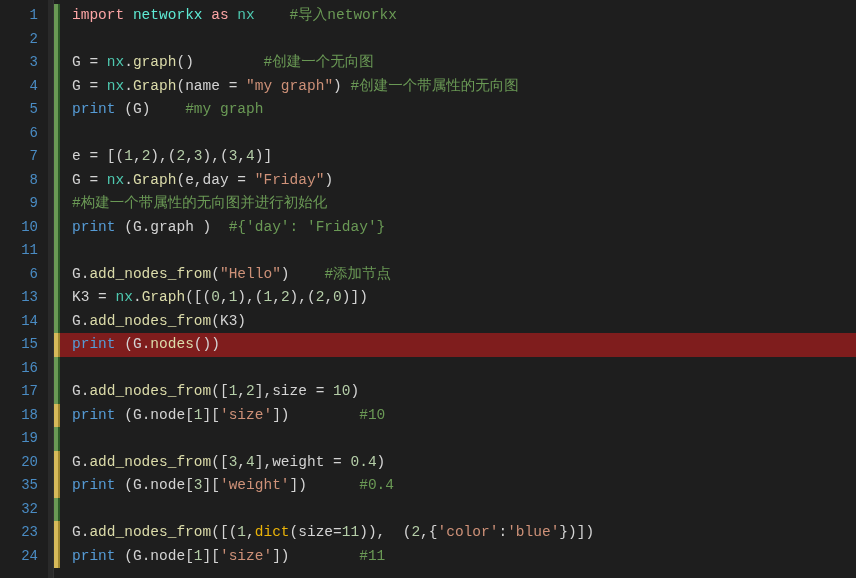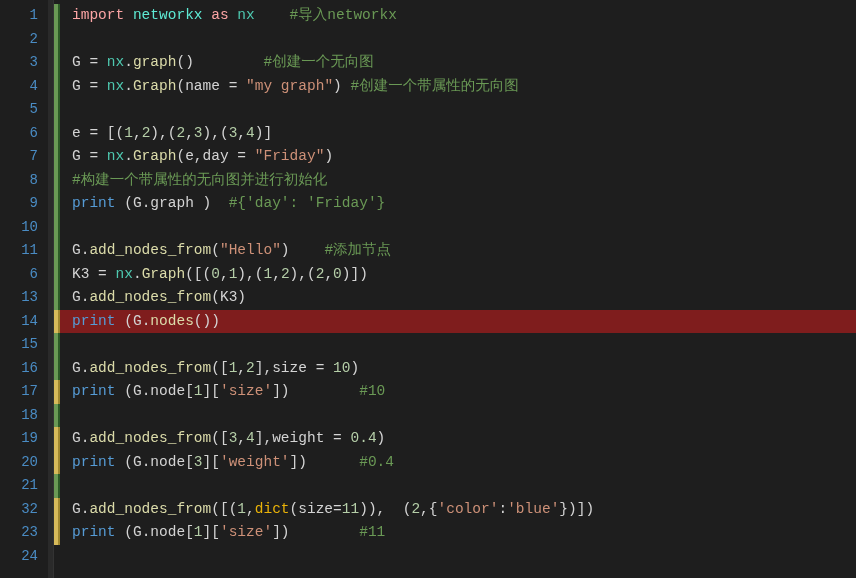--- a/index.html
+++ b/index.html
@@ -102,31 +102,32 @@
       <div class="ln">11</div>
       <div class="ln">6</div>
       <div class="ln">13</div>
       <div class="ln">14</div>
       <div class="ln">15</div>
       <div class="ln">16</div>
       <div class="ln">17</div>
       <div class="ln">18</div>
       <div class="ln">19</div>
       <div class="ln">20</div>
-      <div class="ln">21</div>
+      <div class="ln">35</div>
       <div class="ln">32</div>
       <div class="ln">23</div>
       <div class="ln">24</div>
     </div>
   <div class="divider"></div>
   <div class="code">
       <div class="line"><div class="marker green"></div><div class="line-content"><span class="t-kw">import</span><span class="t-id"> </span><span class="t-mod">networkx</span><span class="t-id"> </span><span class="t-kw">as</span><span class="t-id"> </span><span class="t-fn">nx</span><span class="t-id">    </span><span class="t-cmt">#导入networkx</span></div></div>
       <div class="line"><div class="marker green"></div><div class="line-content"></div></div>
       <div class="line"><div class="marker green"></div><div class="line-content"><span class="t-id">G </span><span class="t-op">=</span><span class="t-id"> </span><span class="t-fn">nx</span><span class="t-punc">.</span><span class="t-call">graph</span><span class="t-punc">()</span><span class="t-id">        </span><span class="t-cmt">#创建一个无向图</span></div></div>
       <div class="line"><div class="marker green"></div><div class="line-content"><span class="t-id">G </span><span class="t-op">=</span><span class="t-id"> </span><span class="t-fn">nx</span><span class="t-punc">.</span><span class="t-call">Graph</span><span class="t-punc">(</span><span class="t-id">name </span><span class="t-op">=</span><span class="t-id"> </span><span class="t-str">"my graph"</span><span class="t-punc">)</span><span class="t-id"> </span><span class="t-cmt">#创建一个带属性的无向图</span></div></div>
+      <div class="line"><div class="marker green"></div><div class="line-content"><span class="t-pr">print</span><span class="t-id"> </span><span class="t-punc">(</span><span class="t-id">G</span><span class="t-punc">)</span><span class="t-id">    </span><span class="t-cmt">#my graph</span></div></div>
       <div class="line"><div class="marker green"></div><div class="line-content"></div></div>
       <div class="line"><div class="marker green"></div><div class="line-content"><span class="t-id">e </span><span class="t-op">=</span><span class="t-id"> </span><span class="t-punc">[(</span><span class="t-num">1</span><span class="t-punc">,</span><span class="t-num">2</span><span class="t-punc">),(</span><span class="t-num">2</span><span class="t-punc">,</span><span class="t-num">3</span><span class="t-punc">),(</span><span class="t-num">3</span><span class="t-punc">,</span><span class="t-num">4</span><span class="t-punc">)]</span></div></div>
       <div class="line"><div class="marker green"></div><div class="line-content"><span class="t-id">G </span><span class="t-op">=</span><span class="t-id"> </span><span class="t-fn">nx</span><span class="t-punc">.</span><span class="t-call">Graph</span><span class="t-punc">(</span><span class="t-id">e</span><span class="t-punc">,</span><span class="t-id">day </span><span class="t-op">=</span><span class="t-id"> </span><span class="t-str">"Friday"</span><span class="t-punc">)</span></div></div>
       <div class="line"><div class="marker green"></div><div class="line-content"><span class="t-cmt">#构建一个带属性的无向图并进行初始化</span></div></div>
       <div class="line"><div class="marker green"></div><div class="line-content"><span class="t-pr">print</span><span class="t-id"> </span><span class="t-punc">(</span><span class="t-id">G</span><span class="t-punc">.</span><span class="t-id">graph </span><span class="t-punc">)</span><span class="t-id">  </span><span class="t-cmt">#{'day': 'Friday'}</span></div></div>
       <div class="line"><div class="marker green"></div><div class="line-content"></div></div>
       <div class="line"><div class="marker green"></div><div class="line-content"><span class="t-id">G</span><span class="t-punc">.</span><span class="t-call">add_nodes_from</span><span class="t-punc">(</span><span class="t-str">"Hello"</span><span class="t-punc">)</span><span class="t-id">    </span><span class="t-cmt">#添加节点</span></div></div>
       <div class="line"><div class="marker green"></div><div class="line-content"><span class="t-id">K3 </span><span class="t-op">=</span><span class="t-id"> </span><span class="t-fn">nx</span><span class="t-punc">.</span><span class="t-call">Graph</span><span class="t-punc">([(</span><span class="t-num">0</span><span class="t-punc">,</span><span class="t-num">1</span><span class="t-punc">),(</span><span class="t-num">1</span><span class="t-punc">,</span><span class="t-num">2</span><span class="t-punc">),(</span><span class="t-num">2</span><span class="t-punc">,</span><span class="t-num">0</span><span class="t-punc">)])</span></div></div>
       <div class="line"><div class="marker green"></div><div class="line-content"><span class="t-id">G</span><span class="t-punc">.</span><span class="t-call">add_nodes_from</span><span class="t-punc">(</span><span class="t-id">K3</span><span class="t-punc">)</span></div></div>
       <div class="line current"><div class="marker yellow"></div><div class="line-content"><span class="t-pr">print</span><span class="t-id"> </span><span class="t-punc">(</span><span class="t-id">G</span><span class="t-punc">.</span><span class="t-call">nodes</span><span class="t-punc">())</span></div></div>

